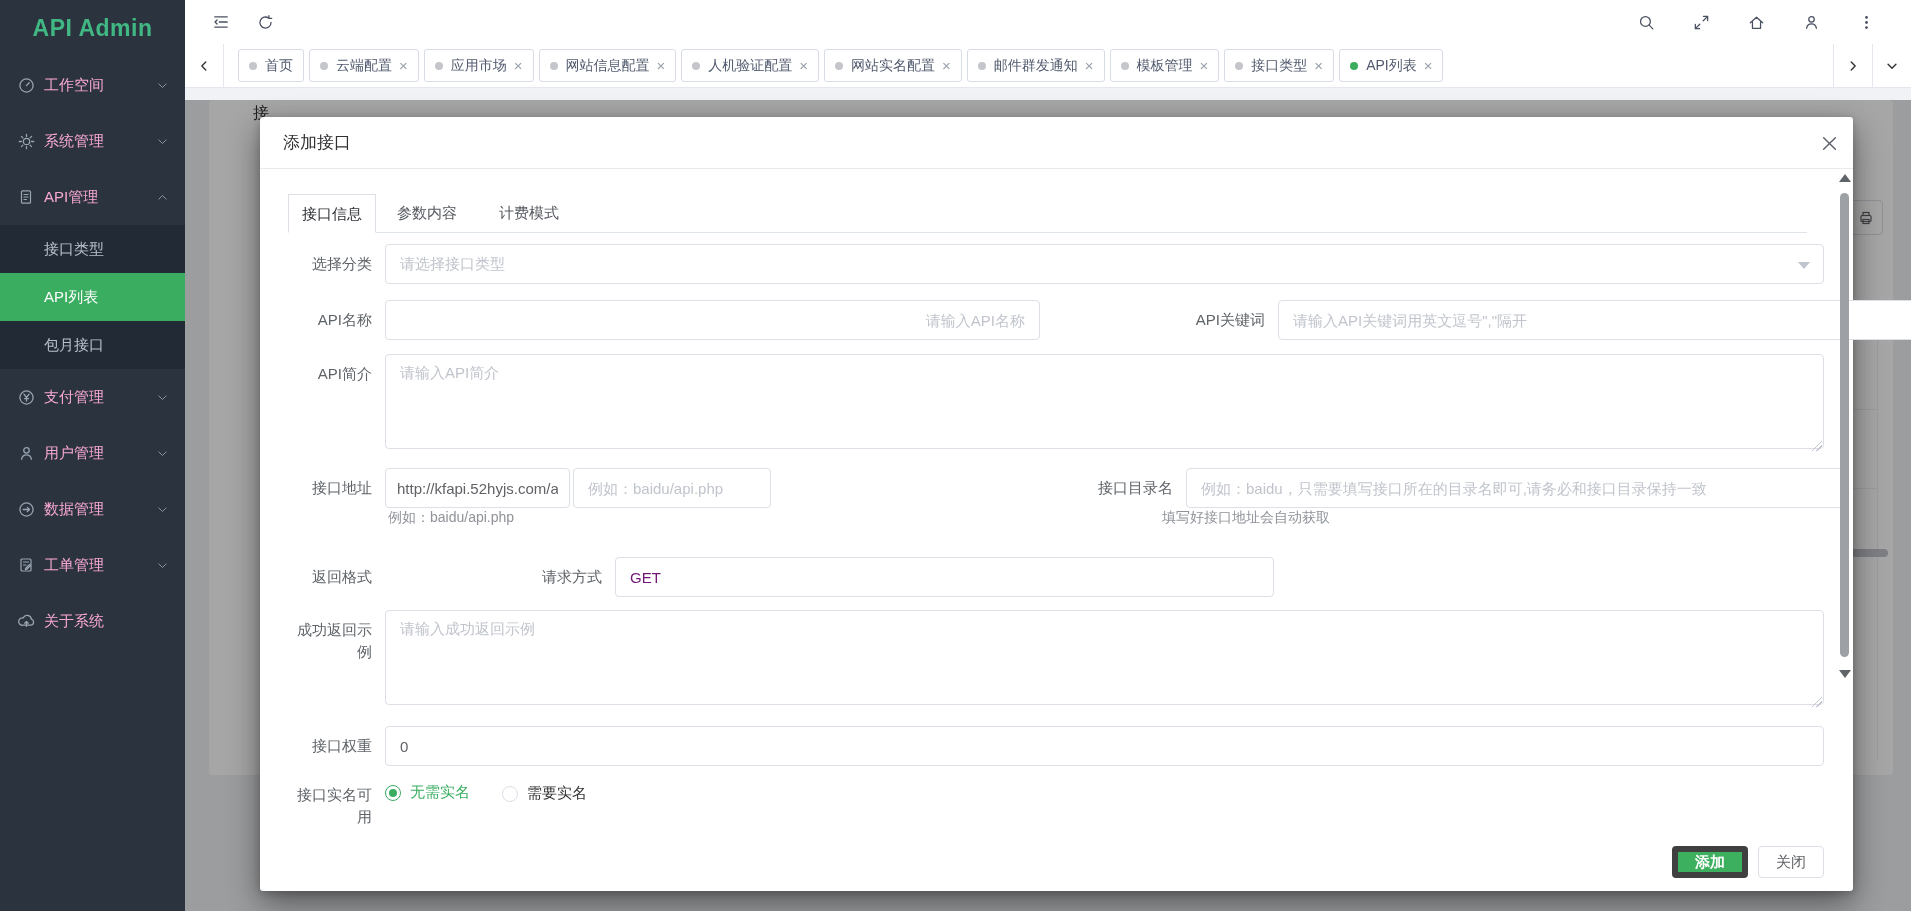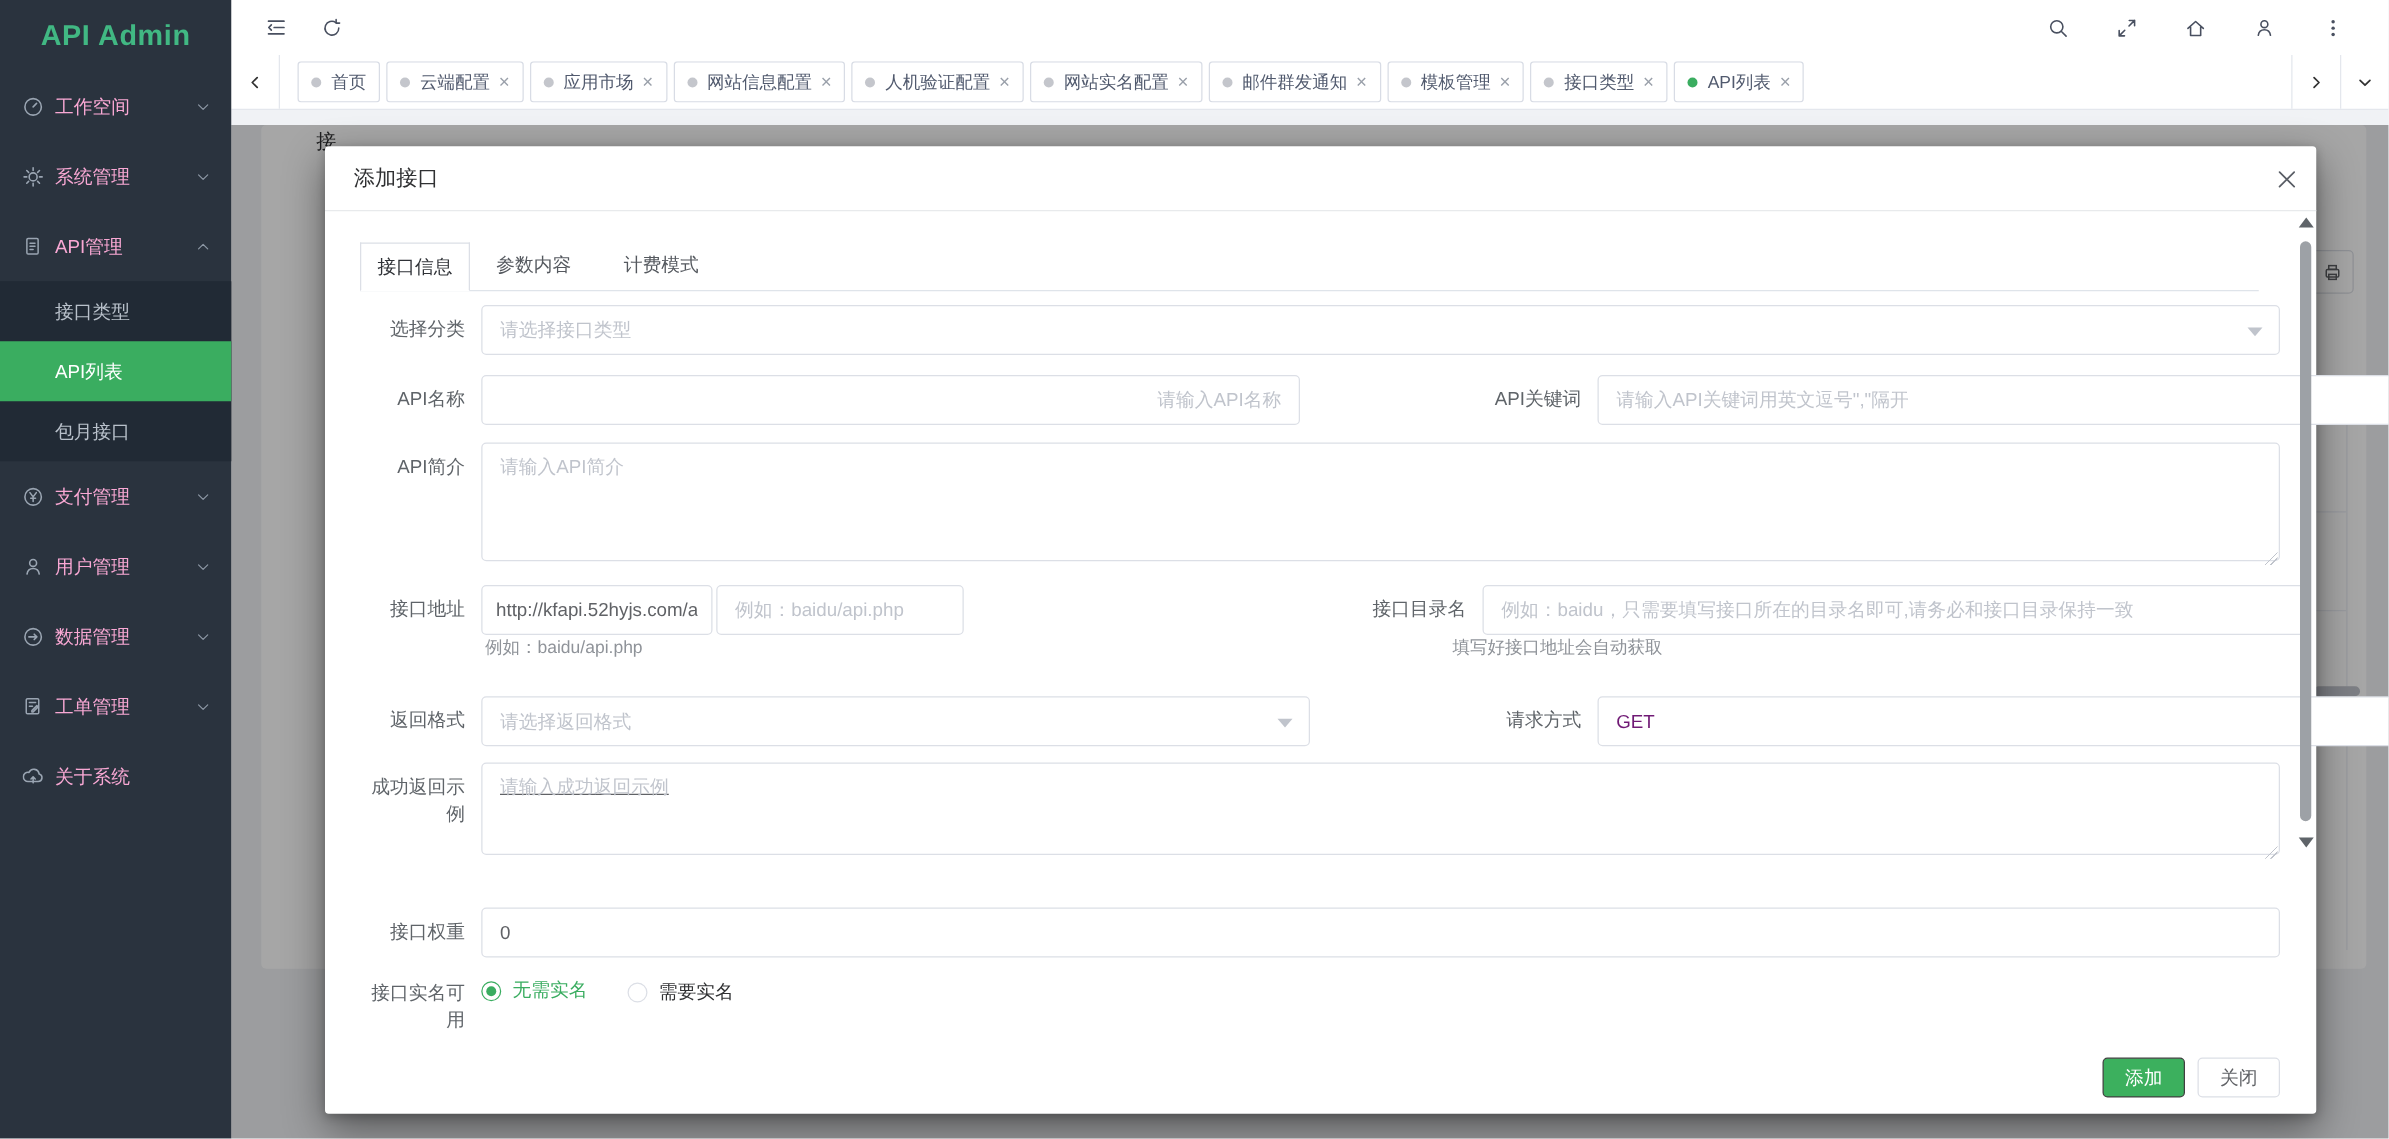--- a/index.html
+++ b/index.html
@@ -80,21 +80,21 @@
   .helper{font-size:14px;color:#8f9399;}
   .radio{display:flex;align-items:center;margin-right:32px;cursor:pointer;}
   .rdot{width:16px;height:16px;border-radius:50%;border:1px solid #dcdfe6;box-sizing:border-box;background:#fff;margin-right:9px;position:relative;flex:none;}
   .radio.checked .rdot{border-color:#3aad60;}
   .radio.checked .rdot::after{content:"";position:absolute;left:3px;top:3px;width:8px;height:8px;border-radius:50%;background:#3aad60;}
   .radio .rlabel{font-size:15px;color:#303133;}
   .radio.checked .rlabel{color:#3aad60;}
 
   .mfoot{position:absolute;right:29px;bottom:13px;display:flex;gap:10px;}
   .btn{height:32px;padding:0 17px;border-radius:4px;font-size:15px;cursor:pointer;font-family:inherit;display:flex;align-items:center;}
-  .btn-primary{background:#3cb05e;border:1px solid #404040;color:#fff;}
+  .btn-primary{background:#3cb05e;border:6px solid #404040;color:#fff;font-weight:bold;}
   .btn-default{background:#fff;border:1px solid #dcdfe6;color:#606266;}
 
   
   .msb{position:absolute;right:3px;top:57px;width:12px;height:510px;}
   .msb-up,.msb-down{position:absolute;left:1px;width:0;height:0;border-left:6px solid transparent;border-right:6px solid transparent;}
   .msb-up{top:0;border-bottom:8px solid #5f6469;}
   .msb-down{top:496px;border-top:8px solid #5f6469;}
   .msb-thumb{position:absolute;left:2px;top:19px;width:9px;height:464px;border-radius:5px;background:#9da1a6;}
 </style>
 </head>
@@ -418,35 +418,31 @@
       <div class="flabel r2" style="margin-left:302px">接口目录名</div>
       <input class="inp w-rhalf" placeholder="例如：baidu，只需要填写接口所在的目录名即可,请务必和接口目录保持一致" style="">
     </div>
     <div class="frow" style="top:392px">
       <span class="helper" style="margin-left:100px">例如：baidu/api.php</span>
       <span class="helper" style="margin-left:648px">填写好接口地址会自动获取</span>
     </div>
 
     <div class="frow" style="top:440px">
       <div class="flabel">返回格式</div>
-      <div class="select" style="width:663px">
-        <span class="ph">请选择返回格式</span>
-        <span class="caret"></span>
-      </div>
       <div class="flabel r2" style="margin-left:117px">请求方式</div>
       <div class="select w-rhalf">
         <span class="val">GET</span>
 
       </div>
     </div>
 
     <div class="frow" style="top:493px">
       <div class="flabel multi">成功返回示例</div>
       <div class="ta-wrap">
-        <textarea class="inp w-full" style="height: 74px; text-decoration: underline;" placeholder="请输入成功返回示例"></textarea>
+        <textarea class="inp w-full" style="height: 95px;" placeholder="请输入成功返回示例"></textarea>
         <span class="grip"></span>
       </div>
     </div>
 
     <div class="frow" style="top:609px">
       <div class="flabel">接口权重</div>
       <input class="inp w-full" value="0" style="">
     </div>
 
     <div class="frow" style="top:666px">

